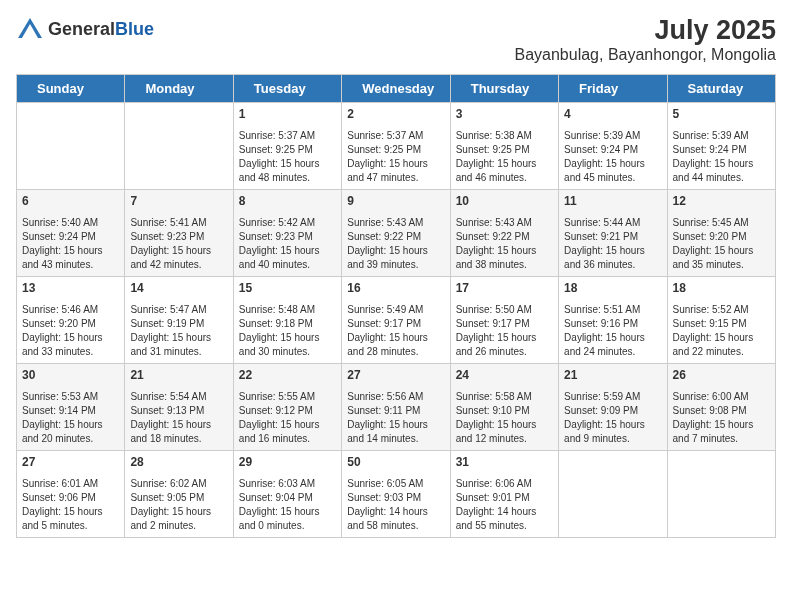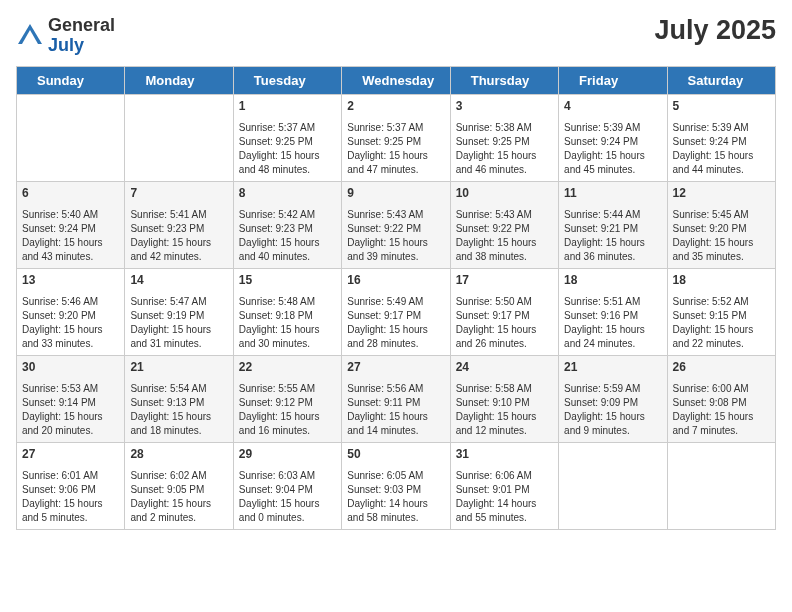--- a/index.html
+++ b/index.html
@@ -16,22 +16,22 @@
       align-items: flex-start;
       margin-bottom: 10px;
     }
     .logo {
       display: flex;
       align-items: center;
       gap: 4px;
     }
     .logo-text {
       display: flex;
-      flex-direction: column;
       line-height: 1.1;
+      text-align: center;
     }
     .logo-general {
       font-size: 18px;
       font-weight: bold;
       color: #333;
     }
     .logo-blue {
       font-size: 18px;
       font-weight: bold;
       color: #1a5fa8;
@@ -98,25 +98,26 @@
 <body>
 
 <div class="header-area">
   <div class="logo">
     <svg class="logo-icon" viewBox="0 0 28 28" xmlns="http://www.w3.org/2000/svg">
       <polygon points="14,2 26,22 2,22" fill="#2e75b6"></polygon>
       <polygon points="14,8 22,22 6,22" fill="#fff"></polygon>
     </svg>
     <div class="logo-text">
       <span class="logo-general">General</span>
-      <span class="logo-blue">July</span>
+      <span class="logo-blue">Blue</span>
     </div>
   </div>
   <div class="title-area">
     <div class="month-title">July 2025</div>
+    <div class="location-title">Bayanbulag, Bayanhongor, Mongolia</div>
   </div>
 </div>
 
 <table>
   <thead>
     <tr id="header-row">
         <th>Sunday</th>
         <th>Monday</th>
         <th>Tuesday</th>
         <th>Wednesday</th>

